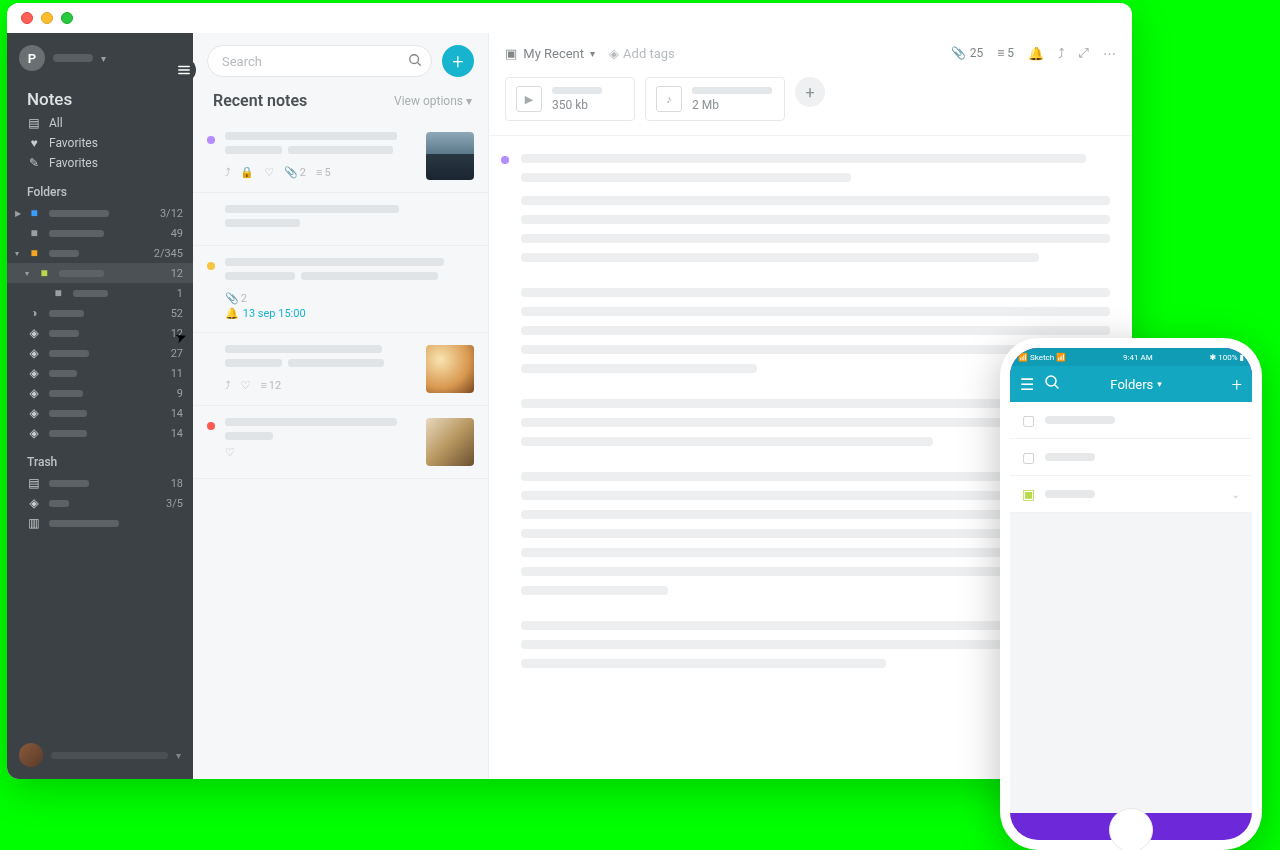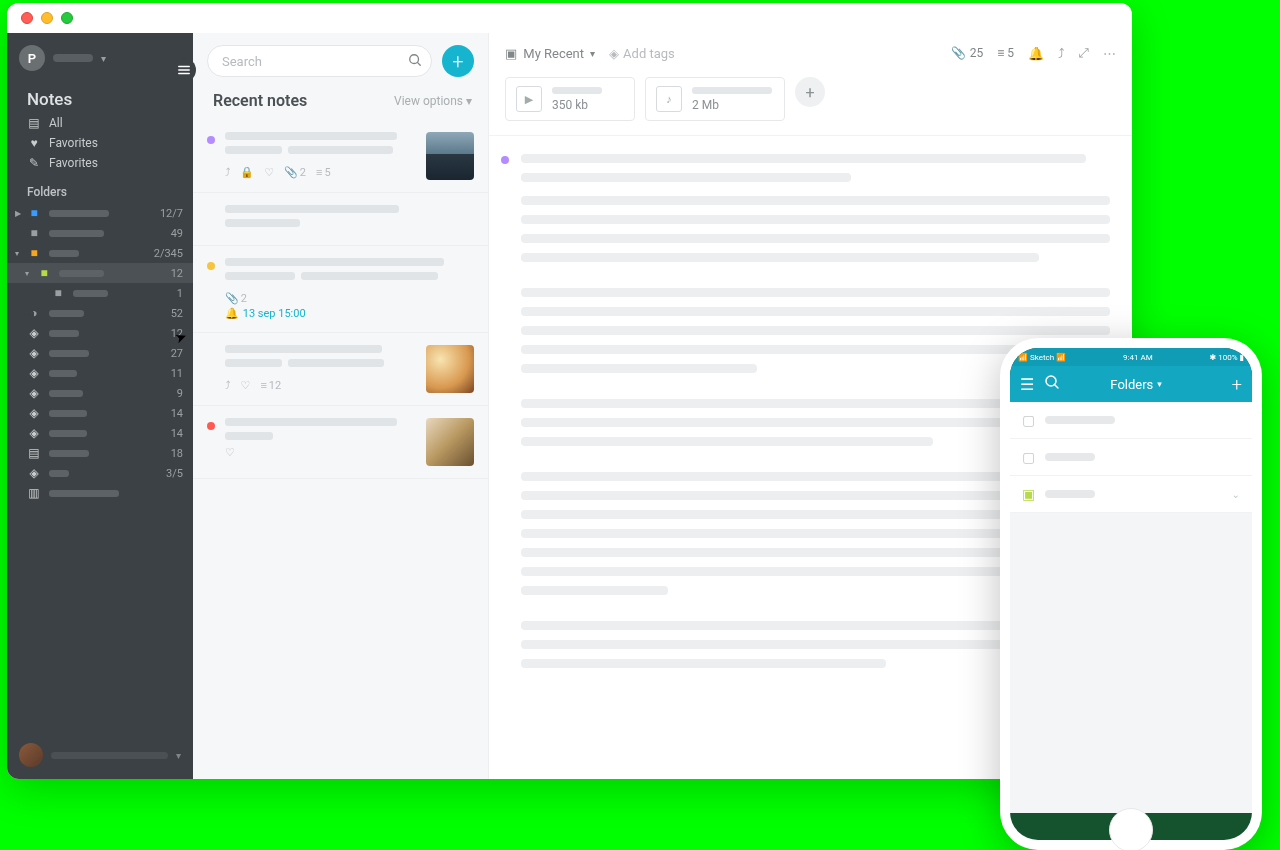--- a/index.html
+++ b/index.html
@@ -68,21 +68,21 @@
 .att-size{font-size:12px;color:#8a9093}
 .att-add{width:30px;height:30px;border-radius:50%;background:#eef0f1;color:#8a9093;display:flex;align-items:center;justify-content:center;font-size:16px}
 .ed-content{flex:1;overflow:auto;padding:18px 22px 30px 12px}
 .ed-row{display:flex;gap:12px;margin-bottom:4px}
 .ed-dot{width:8px;height:8px;border-radius:50%;background:#b48cff;flex-shrink:0;margin-top:2px}
 .ed-text{flex:1}
 .ed-line{height:9px;background:#eceeef;border-radius:4px;margin-bottom:10px}
 .ed-para{margin:0 0 26px 20px}
 
 .phone{position:absolute;left:1000px;top:338px;width:262px;height:512px;border-radius:38px;background:#fff;box-shadow:0 10px 40px rgba(0,0,0,0.25);padding:10px}
-.phone-screen{width:100%;height:100%;border-radius:28px;overflow:hidden;background:#14532d;position:relative;display:flex;flex-direction:column}
+.phone-screen{width:100%;height:100%;border-radius:28px;overflow:hidden;background:#6d28d9;position:relative;display:flex;flex-direction:column}
 .ph-status{height:18px;background:#109cb4;color:#fff;display:flex;align-items:center;justify-content:space-between;padding:0 8px;font-size:8px}
 .ph-nav{height:36px;background:#13a7c1;color:#fff;display:flex;align-items:center;padding:0 10px;gap:10px}
 .ph-nav-title{flex:1;text-align:center;font-size:13px;display:flex;align-items:center;justify-content:center;gap:4px;margin-left:-20px}
 .ph-list{background:#fff}
 .ph-row{display:flex;align-items:center;padding:10px 12px;gap:10px;border-bottom:1px solid #f0f2f3}
 .ph-row .fic{color:#c5c9cb;font-size:14px}
 .ph-row .phl{height:8px;background:#e6e8ea;border-radius:4px}
 .ph-row.open .fic{color:#b8d94a}
 .ph-sub{font-size:9px;color:#a5aaac;padding:2px 12px 8px 36px;border-bottom:1px solid #f0f2f3;margin-top:-8px}
 .phone-home{position:absolute;bottom:-2px;left:50%;transform:translateX(-50%);width:44px;height:44px;border-radius:50%;border:1px solid #e6e8ea;background:#fff}
@@ -126,21 +126,21 @@
       <div class="sb-item">
         <span class="sb-icon">✎</span>
         <span>Favorites</span>
       </div>
 
       <div class="sb-section-f">Folders</div>
       <div class="sb-item">
         <span class="sb-caret">▶</span>
         <span class="sb-icon" style="color:#3b9cff">■</span>
         <div class="sb-ph" style="width:60px"></div>
-        <span class="sb-count">12/7</span>
+        <span class="sb-count">3/12</span>
       </div>
       <div class="sb-item">
         <span class="sb-icon" style="color:#9aa0a2">■</span>
         <div class="sb-ph" style="width:55px"></div>
         <span class="sb-count">49</span>
       </div>
       <div class="sb-item">
         <span class="sb-caret">▾</span>
         <span class="sb-icon" style="color:#f5a623">■</span>
         <div class="sb-ph" style="width:30px"></div>
@@ -187,20 +187,21 @@
           <span class="sb-icon">◈</span>
           <div class="sb-ph" style="width:38px"></div>
           <span class="sb-count">14</span>
         </div>
       <div class="sb-item">
           <span class="sb-icon">◈</span>
           <div class="sb-ph" style="width:38px"></div>
           <span class="sb-count">14</span>
         </div>
 
+      <div class="sb-section-f">Trash</div>
       <div class="sb-item">
           <span class="sb-icon">▤</span>
           <div class="sb-ph" style="width:40px"></div>
           <span class="sb-count">18</span>
         </div>
       <div class="sb-item">
           <span class="sb-icon">◈</span>
           <div class="sb-ph" style="width:20px"></div>
           <span class="sb-count">3/5</span>
         </div>

